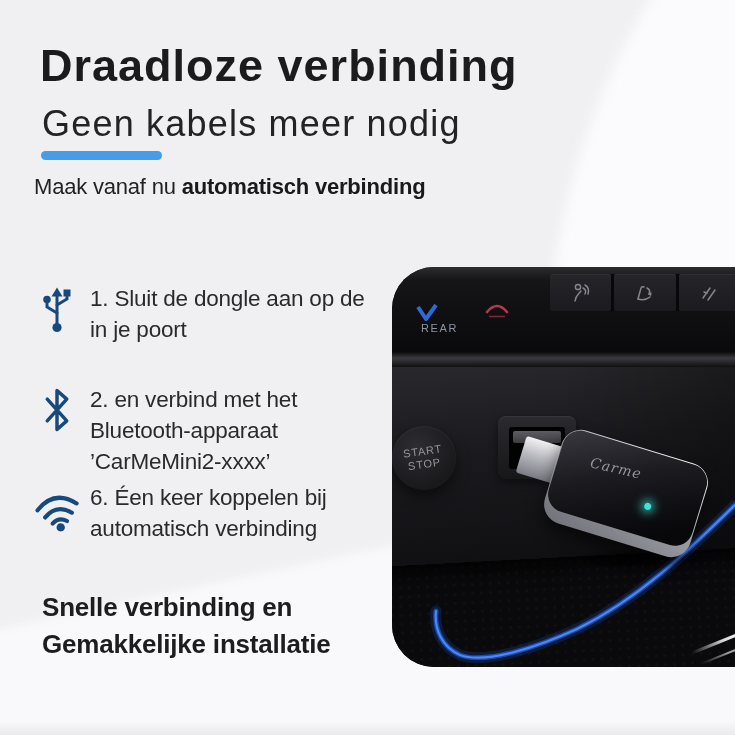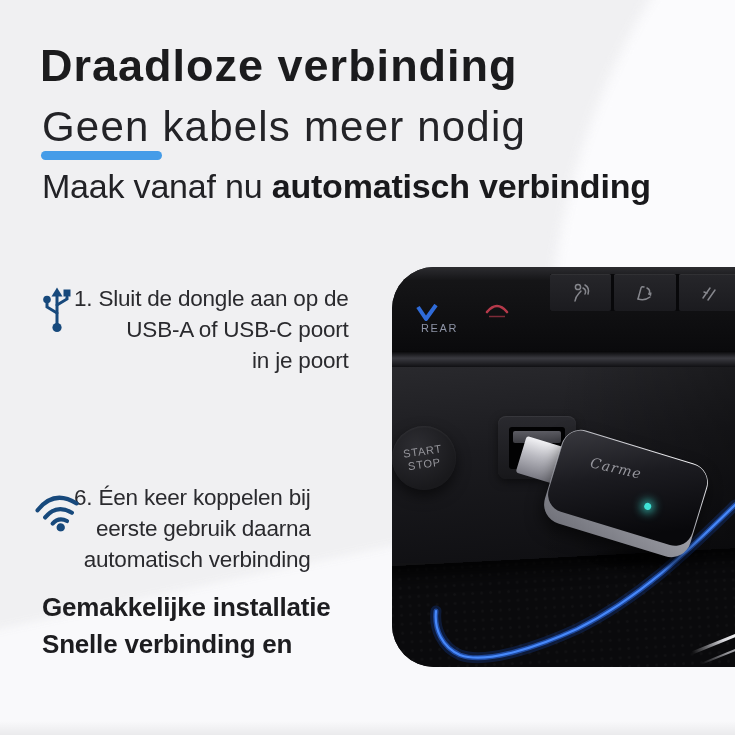--- a/index.html
+++ b/index.html
@@ -10,32 +10,32 @@
   
   .swoosh-top { position:absolute; left:556px; top:-260px; width:870px; height:1120px;
     border-radius:50%; background:#fbfbfd; transform:rotate(14deg); filter:blur(6px); z-index:0; }
   .swoosh-bottom { position:absolute; left:-90px; top:648px; width:1150px; height:560px;
     background:#f9f9fb; transform:rotate(-12deg); transform-origin:0 0; filter:blur(5px); z-index:0; }
   .bottom-fade { position:absolute; left:0; bottom:0; width:100%; height:14px;
     background:linear-gradient(180deg, rgba(0,0,0,0), rgba(0,0,0,0.06)); z-index:4; }
 
   .title { position:absolute; left:40px; top:40px; font-size:45px; font-weight:700;
     letter-spacing:1px; color:#1b1b1d; z-index:2; }
-  .subtitle { position:absolute; left:42px; top:103px; font-size:42px; font-weight:400;
+  .subtitle { position:absolute; left:42px; top:103px; font-size:36px; font-weight:400;
     letter-spacing:1.2px; color:#232327; z-index:2; }
   .accent-bar { position:absolute; left:41px; top:151px; width:121px; height:9px;
     border-radius:5px; background:#459ce8; z-index:2; }
 
-  .intro { position:absolute; left:42px; top:170px; font-size:34px; line-height:33px;
+  .intro { position:absolute; left:34px; top:170px; font-size:22px; line-height:33px;
     color:#222226; z-index:2; letter-spacing:-0.2px; }
   .intro b { font-weight:700; color:#19191c; }
 
   .step { position:absolute; left:40px; z-index:2; }
   .step-icon { position:absolute; left:0; top:4px; }
-  .step-text { margin-left:34px; font-size:22.5px; line-height:31px; color:#2a2a2e; letter-spacing:-0.2px;text-align:right; }
+  .step-text { margin-left:50px; font-size:22.5px; line-height:31px; color:#2a2a2e; letter-spacing:-0.2px; }
   #step-1 { top:283px; } #step-2 { top:384px; } #step-3 { top:482px; }
   #step-3 .step-icon { top:10px; left:-6px; }
 
   .footer-heading { position:absolute; left:42px; top:589px; font-size:26px; font-weight:700;
     line-height:37px; color:#1d1d20; z-index:2; letter-spacing:-0.2px; }
 
   
   .photo { position:absolute; left:392px; top:267px; width:343px; height:400px;
     border-radius:42px 0 0 42px; overflow:hidden; background:#121214; z-index:3; }
   .ph-top { position:absolute; left:0; top:0; width:100%; height:84px;
@@ -124,47 +124,57 @@
           <path d="M17,18 L27,12 V10"></path>
         </g>
         <path d="M17,0.5 L11.5,9.5 H22.5 Z" fill="#17497c"></path>
         <circle cx="17" cy="40.5" r="4.6" fill="#17497c"></circle>
         <circle cx="7" cy="12.5" r="3.8" fill="#17497c"></circle>
         <rect x="23.5" y="2.5" width="7" height="7" fill="#17497c"></rect>
       </svg>
     </span>
     <div class="step-text">
       <div>1. Sluit de dongle aan op de</div>
-      <div>USB-A of USB-C poort</div>
       <div>in je poort</div>
     </div>
   </div>
 
+  <div class="step" id="step-2">
+    <span class="step-icon" style="left:4px;">
+      <svg width="26" height="44" viewBox="0 0 24 40">
+        <path d="M3,10 L21,30 L12,38 L12,2 L21,10 L3,30" fill="none" stroke="#17497c" stroke-width="3.2" stroke-linejoin="round" stroke-linecap="round"></path>
+      </svg>
+    </span>
+    <div class="step-text">
+      <div>2. en verbind met het</div>
+      <div>Bluetooth-apparaat</div>
+      <div>’CarMeMini2-xxxx’</div>
+    </div>
+  </div>
 
   <div class="step" id="step-3">
     <span class="step-icon">
       <svg width="48" height="40" viewBox="0 0 46 38" style="transform:rotate(-10deg);">
         <g fill="none" stroke="#17497c" stroke-width="4" stroke-linecap="round">
           <path d="M4,14 Q23,-3 42,14"></path>
           <path d="M10,22 Q23,11 36,22"></path>
           <path d="M16,29 Q23,23.5 30,29"></path>
         </g>
         <circle cx="23" cy="34" r="4" fill="#17497c"></circle>
       </svg>
     </span>
     <div class="step-text">
       <div>6. Éen keer koppelen bij</div>
-      <div>eerste gebruik daarna</div>
       <div>automatisch verbinding</div>
     </div>
   </div>
 
   <div class="footer-heading">
+    <div>Snelle verbinding en</div>
     <div>Gemakkelijke installatie</div>
-    <div>Snelle verbinding en</div>
   </div>
 
   <div class="photo">
     <div class="ph-top"></div>
 
     <div class="climate-btns">
       <div class="climate-btn">
         <svg width="20" height="22" viewBox="0 0 20 22">
           <g fill="none" stroke="#85868c" stroke-width="1.5" stroke-linecap="round">
             <circle cx="7" cy="5" r="2.6"></circle>

